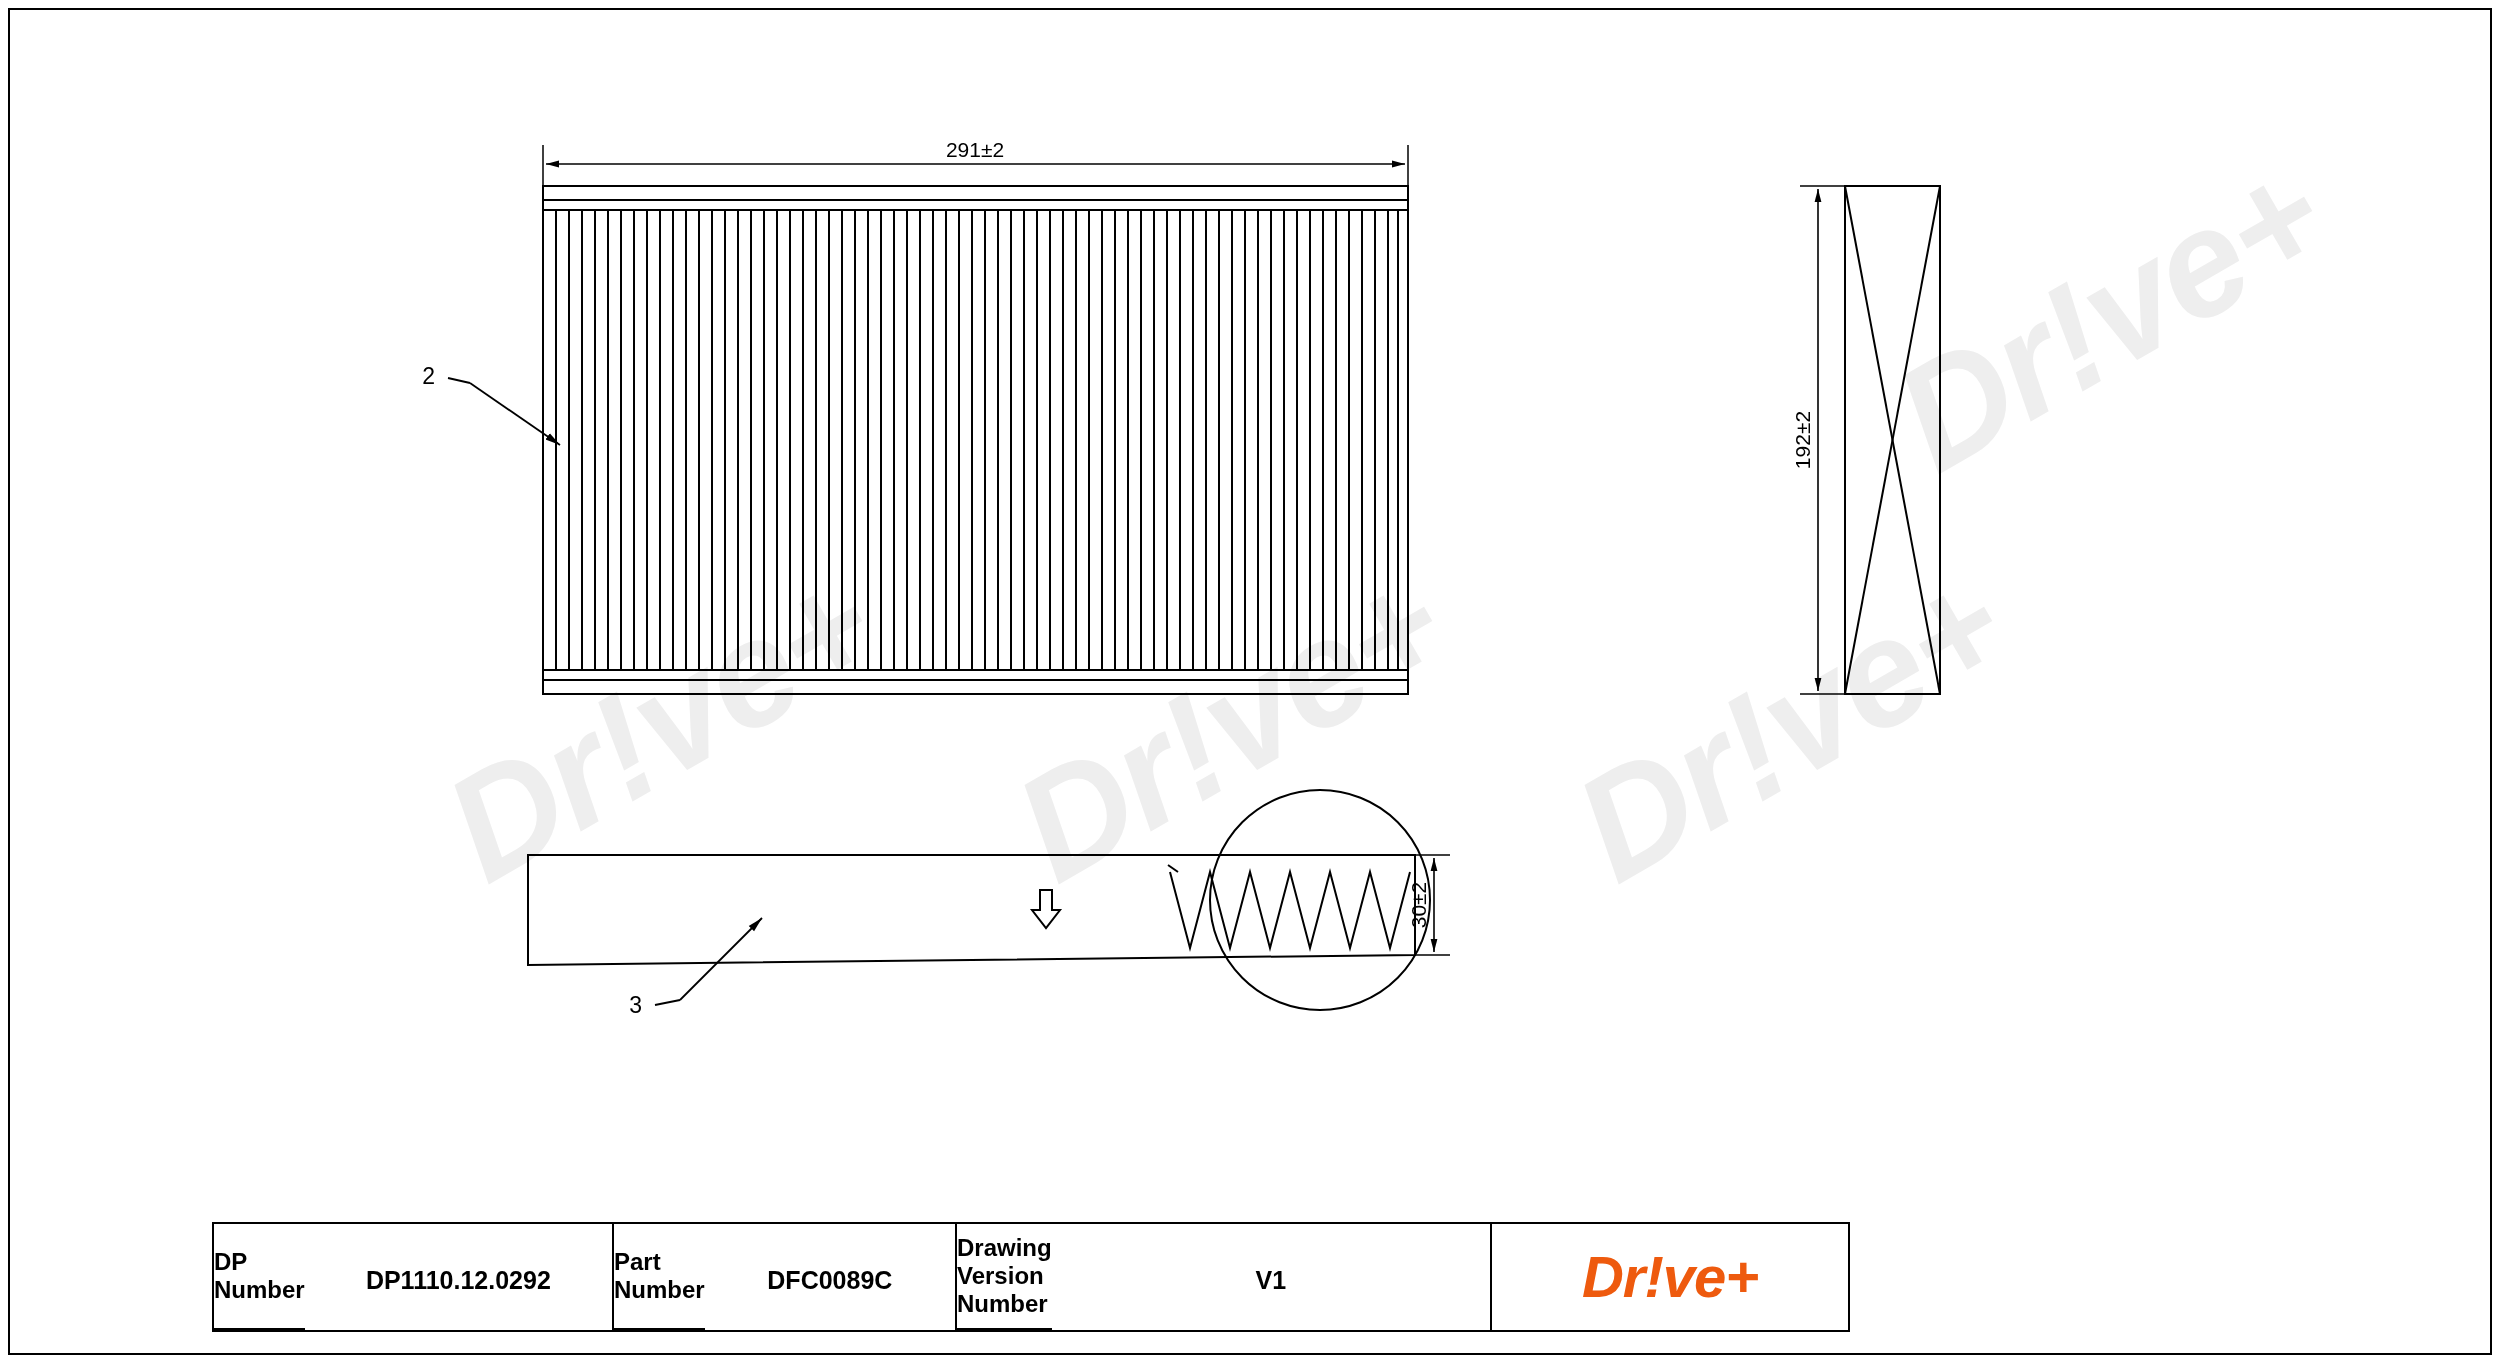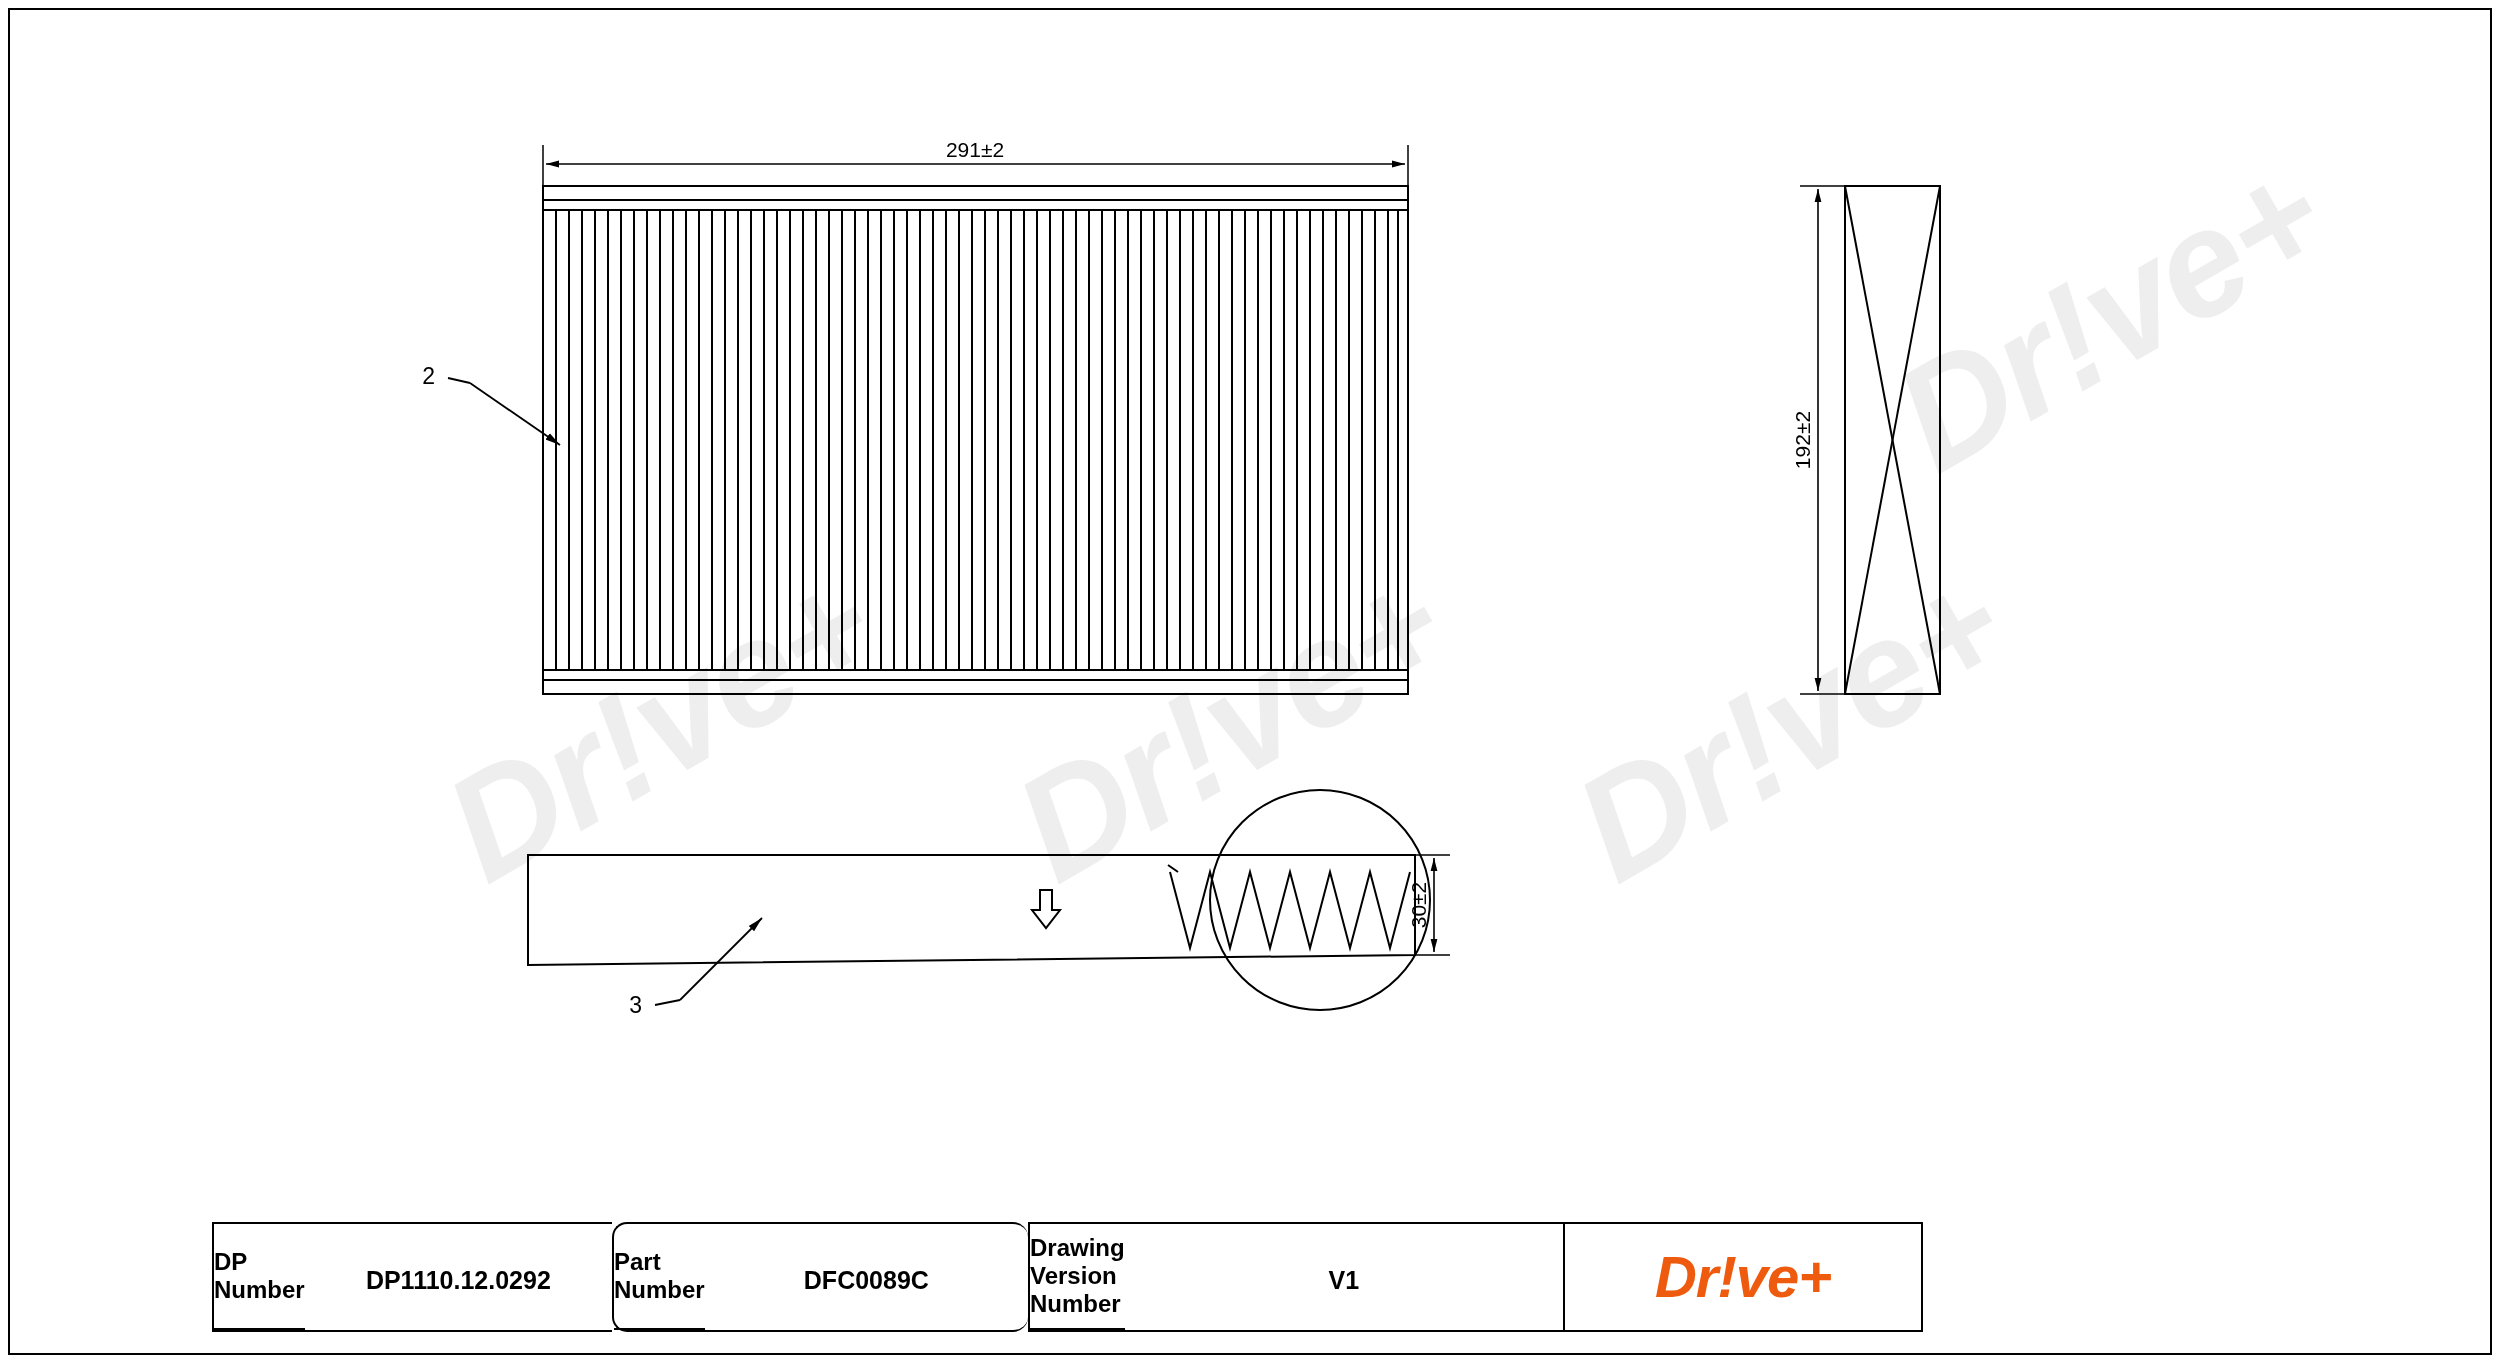--- a/index.html
+++ b/index.html
@@ -93,21 +93,21 @@
     flex: 1 1 auto;
     display: flex;
     align-items: center;
     justify-content: center;
     font-weight: bold;
     font-size: 25px;
     box-sizing: border-box;
     margin-top: 6px;
   }
   .c1 { width: 400px; }
-  .c2 { width: 416px; border-radius: 15px; }
+  .c2 { width: 343px; }
   .c3 { width: 535px; }
   .c4 { width: 405px; }
   .c5 {
     width: 360px;
     justify-content: center;
     align-items: center;
     display: flex;
     flex-direction: row;
   }
   #brand-logo {

